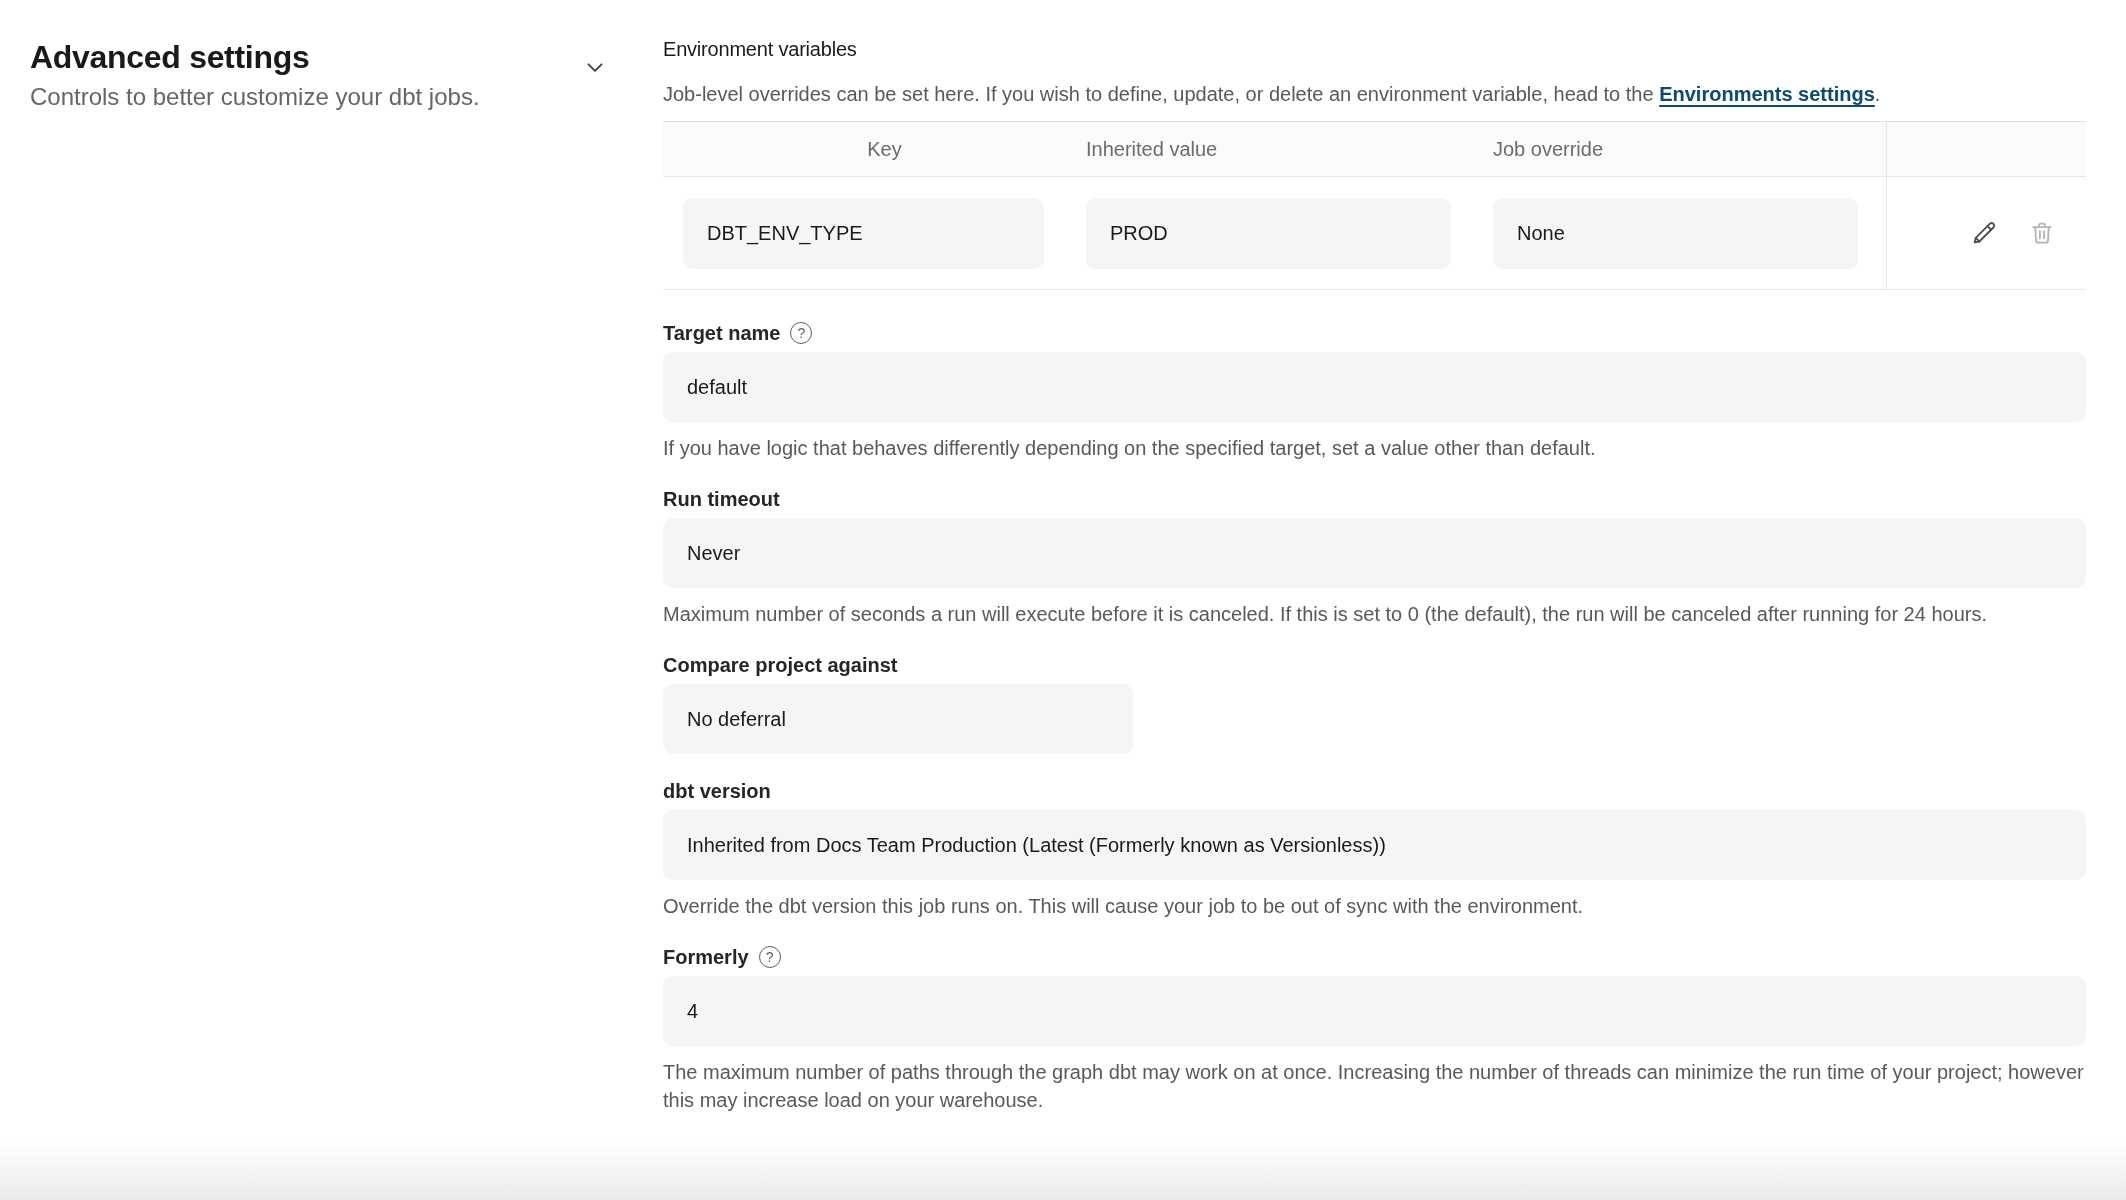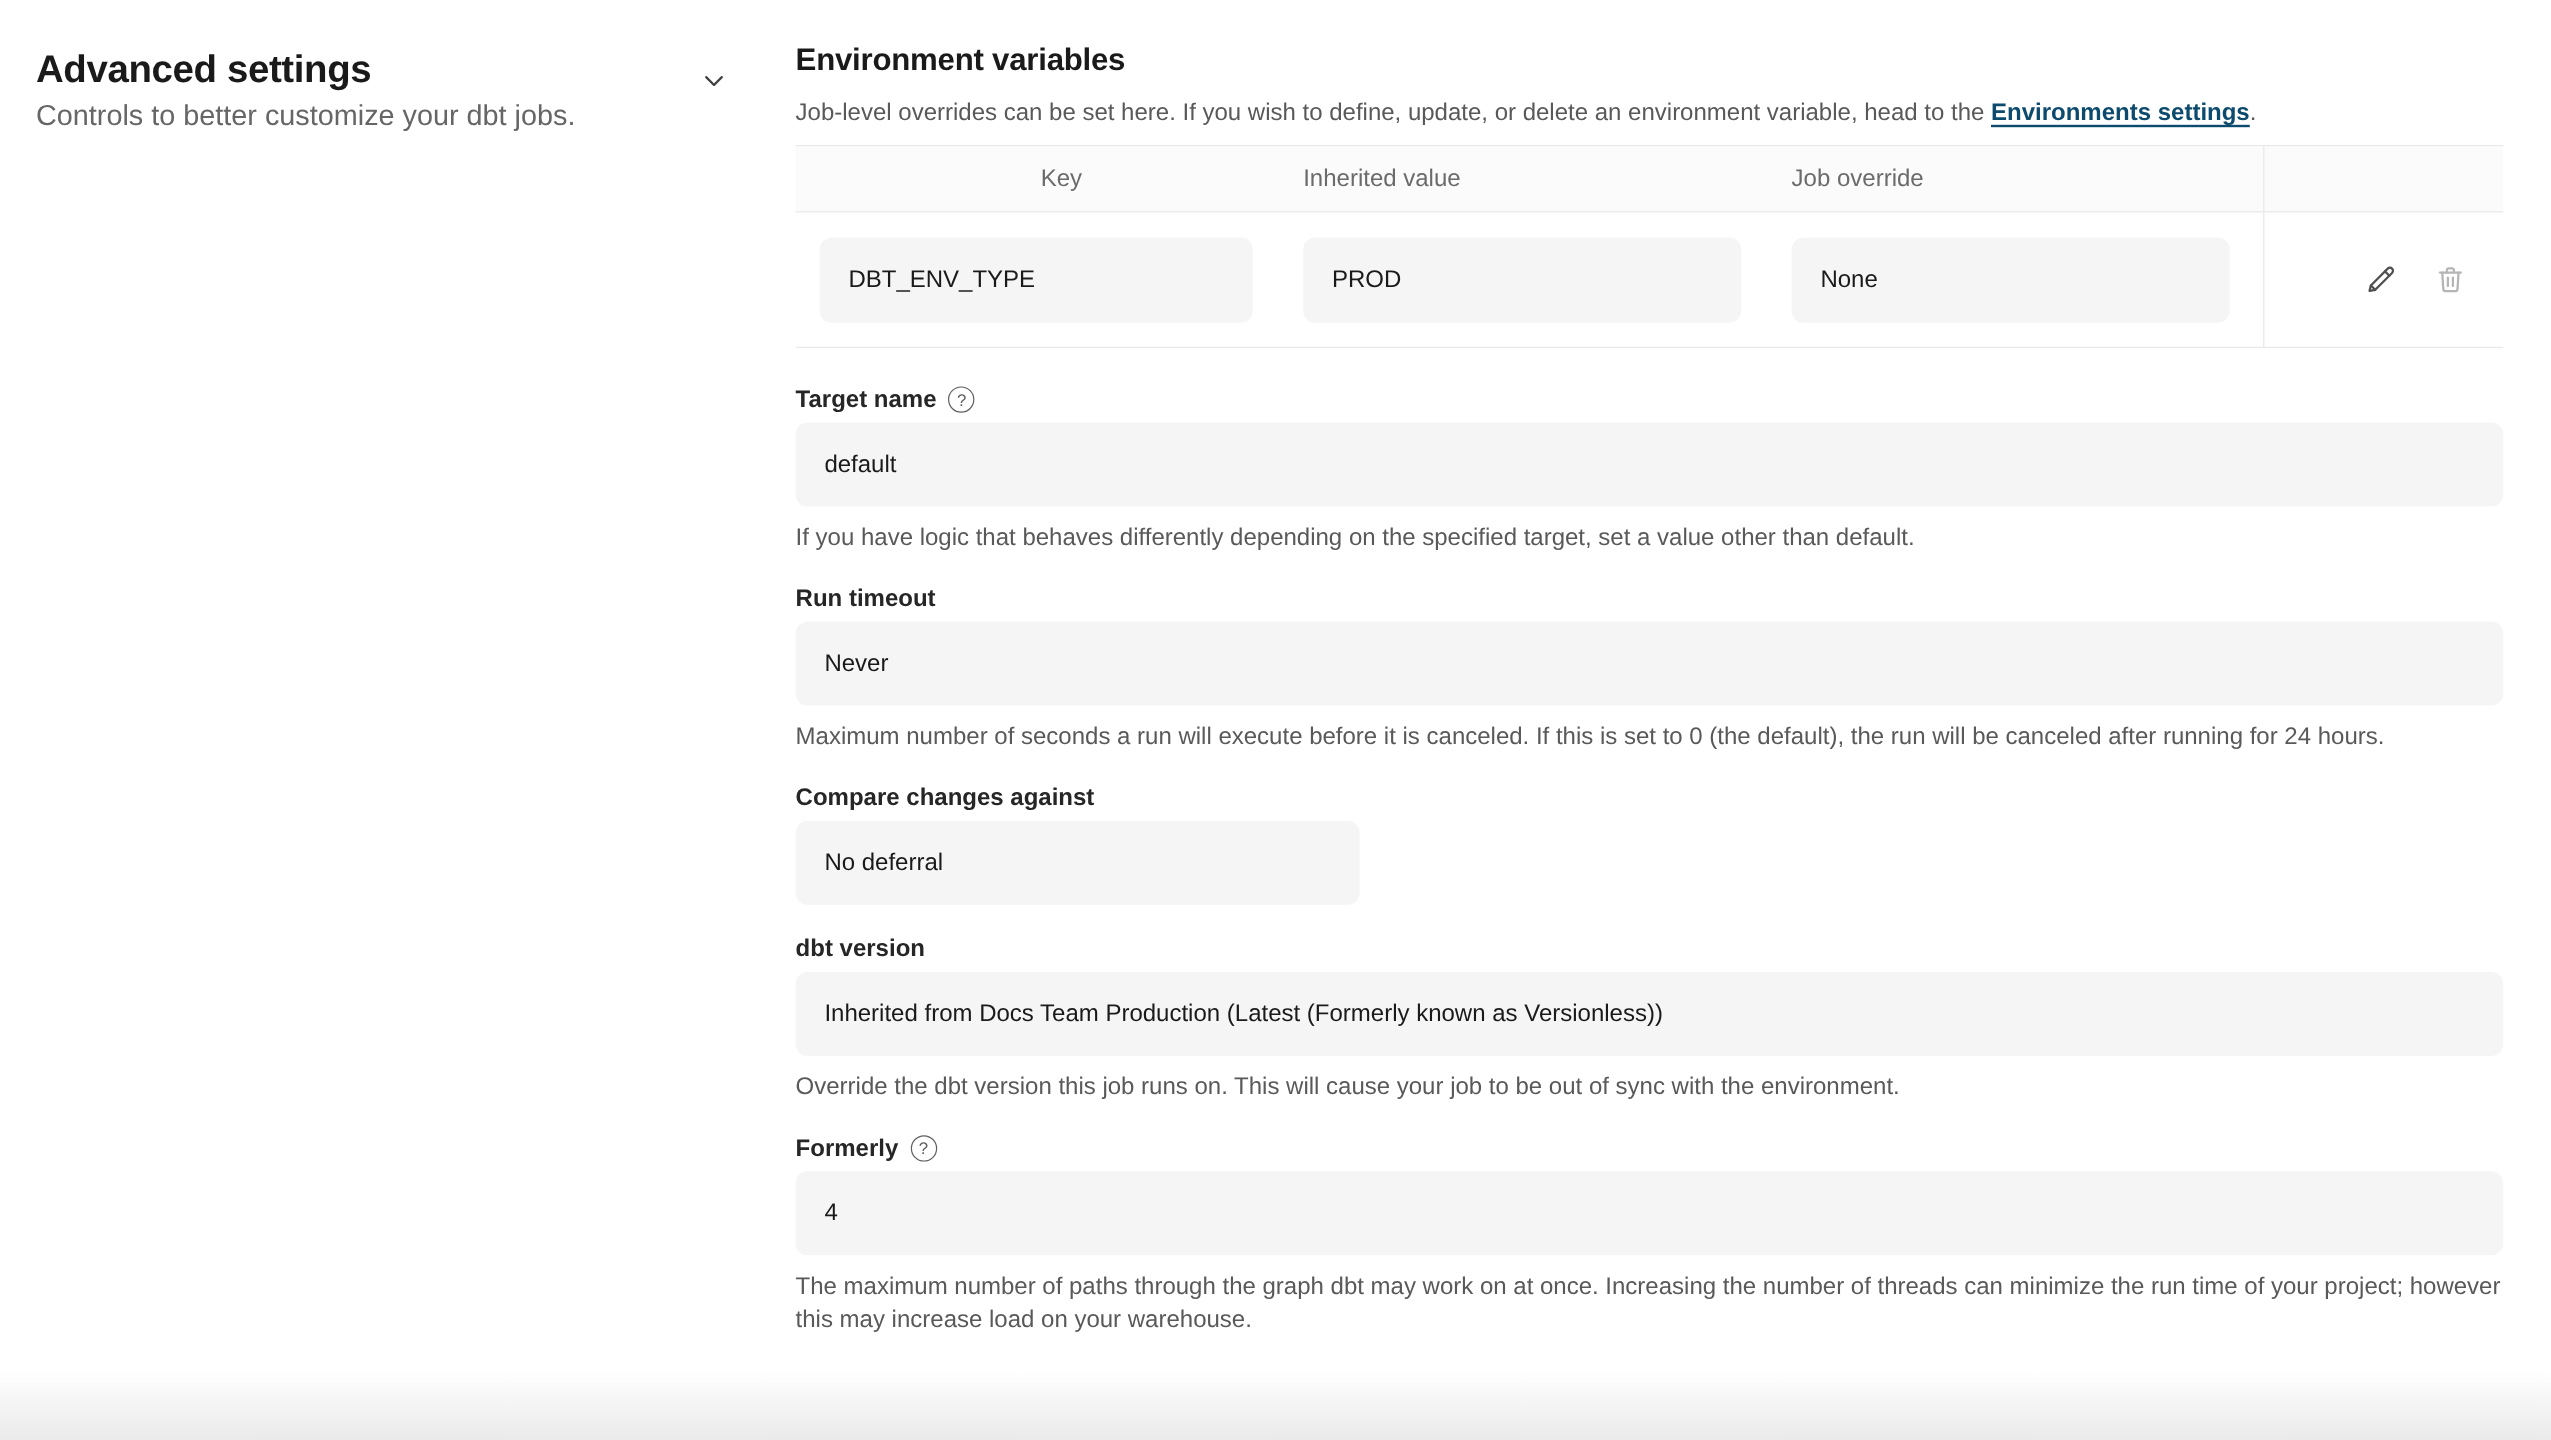--- a/index.html
+++ b/index.html
@@ -18,21 +18,21 @@
   .left-title { font-size: 32px; font-weight: 700; color: #1a1a1a; line-height: 38px; margin: 0; letter-spacing: -0.3px; }
   .left-subtitle { margin: 8px 0 0 0; font-size: 24px; color: #666666; line-height: 26px; }
   .collapse-btn {
     position: absolute; left: 578px; top: 50px;
     width: 34px; height: 34px; border: none; background: transparent;
     display: flex; align-items: center; justify-content: center; cursor: pointer; padding: 0;
   }
 
   
   .main { position: absolute; left: 663px; top: 32px; width: 1423px; }
-  .section-title { font-size: 26px; font-weight: 700; color: #1a1a1a; line-height: 34px; margin: 0 0 14px 0; letter-spacing: -0.2px; }
+  .section-title { font-size: 20px; font-weight: 400; color: #1a1a1a; line-height: 34px; margin: 0 0 14px 0; letter-spacing: -0.2px; }
   .section-desc { font-size: 20px; color: #595959; line-height: 28px; margin: 0 0 13px 0; }
   .env-link { color: #0c4a6e; font-weight: 700; text-decoration: underline; text-underline-offset: 4px; text-decoration-thickness: 1.5px; cursor: pointer; }
 
   
   .env-table { border-top: 1px solid #e3e3e3; border-bottom: 1px solid #e8e8e8; }
   .env-thead {
     display: flex; align-items: center;
     height: 55px; background: #fbfbfb;
     border-bottom: 1px solid #e8e8e8;
     padding-left: 20px;
@@ -166,21 +166,21 @@
     <div class="field">
       <div class="field-label">
         <span>Run timeout</span>
       </div>
       <div class="field-input">Never</div>
       <div class="field-helper">Maximum number of seconds a run will execute before it is canceled. If this is set to 0 (the default), the run will be canceled after running for 24 hours.</div>
     </div>
 
     <div class="field">
       <div class="field-label">
-        <span>Compare changes against</span>
+        <span>Compare project against</span>
       </div>
       <div class="field-input narrow">No deferral</div>
     </div>
 
     <div class="field">
       <div class="field-label">
         <span>dbt version</span>
       </div>
       <div class="field-input">Inherited from Docs Team Production (Latest (Formerly known as Versionless))</div>
       <div class="field-helper">Override the dbt version this job runs on. This will cause your job to be out of sync with the environment.</div>

